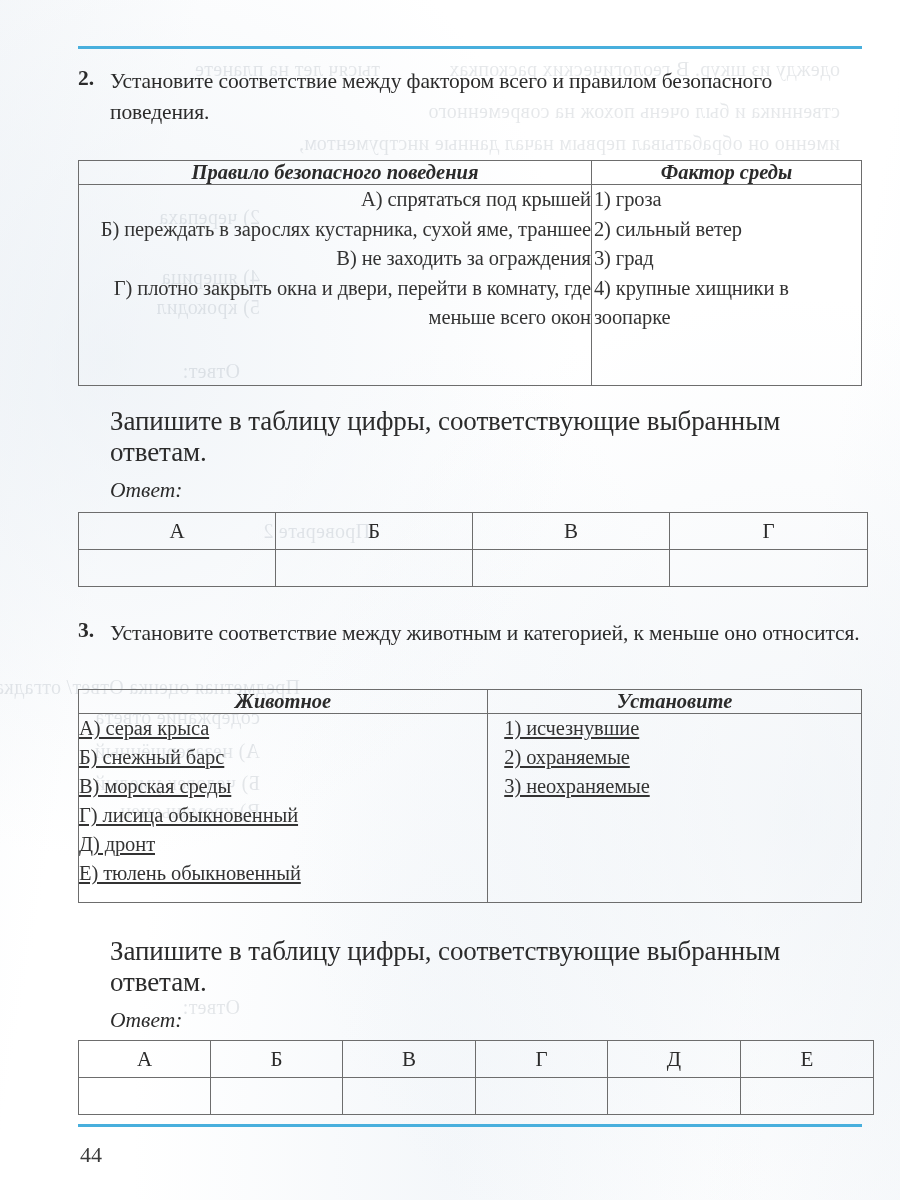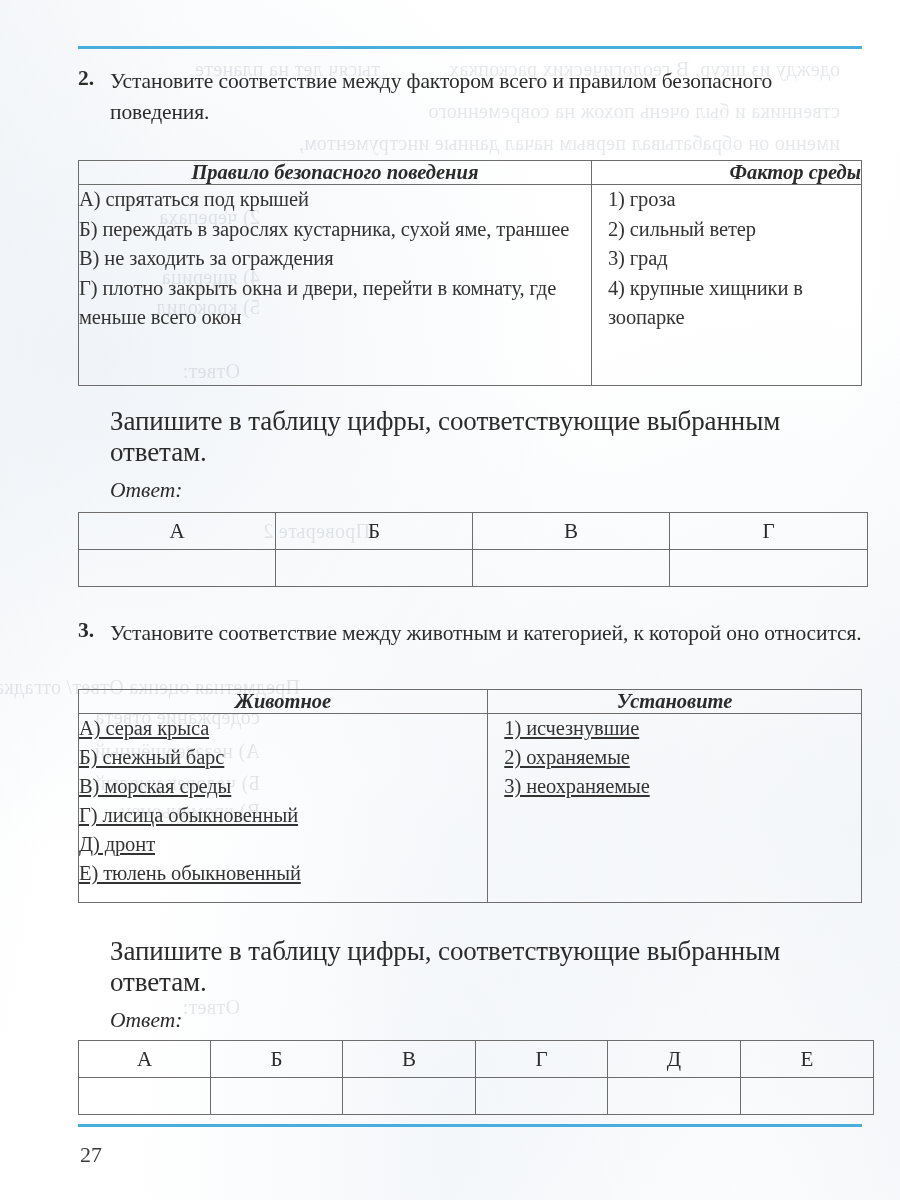--- a/index.html
+++ b/index.html
@@ -172,30 +172,30 @@
     <div style="position:relative;">
       <span class="q-num">2.</span>
       <div class="q-text">Установите соответствие между фактором всего и правилом безопасного поведения.</div>
     </div>
   </div>
 
   <table class="match" style="left:78px; top:160px; width:784px;">
     <tbody>
         <tr>
       <td class="th-cell" style="width:514px;">Правило безопасного поведения</td>
-      <td class="th-cell" style="width:270px;text-align:right;">Фактор среды</td>
-    </tr>
-    <tr>
-      <td class="items" style="height:200px;">
+      <td class="th-cell" style="width:270px;">Фактор среды</td>
+    </tr>
+    <tr>
+      <td class="items" style="height:200px;text-align:right;">
         <div class="item">А) спрятаться под крышей</div>
         <div class="item">Б) переждать в зарослях кустарника, сухой яме, траншее</div>
         <div class="item">В) не заходить за ограждения</div>
         <div class="item">Г) плотно закрыть окна и двери, перейти в комнату, где меньше всего окон</div>
       </td>
-      <td class="items" style="padding-left:16px;">
+      <td class="items" style="padding-left:2px;">
         <div class="item">1) гроза</div>
         <div class="item">2) сильный ветер</div>
         <div class="item">3) град</div>
         <div class="item">4) крупные хищники в зоопарке</div>
       </td>
     </tr>
   </tbody>
     </table>
 
   <div class="qblock" style="top:406px;">
@@ -219,21 +219,21 @@
       <td class="blank"></td>
       <td class="blank"></td>
       <td class="blank"></td>
     </tr>
   </tbody>
     </table>
 
   <div class="qblock" style="top:618px;">
     <div style="position:relative;">
       <span class="q-num">3.</span>
-      <div class="q-text">Установите соответствие между животным и категорией, к которой оно относится.</div>
+      <div class="q-text">Установите соответствие между животным и категорией, к меньше оно относится.</div>
     </div>
   </div>
 
   <table class="match" style="left:78px; top:689px; width:784px;">
     <tbody>
         <tr>
       <td class="th-cell" style="width:436px;">Животное</td>
       <td class="th-cell" style="width:396px;">Установите</td>
     </tr>
     <tr>
@@ -277,15 +277,15 @@
       <td class="blank"></td>
       <td class="blank"></td>
       <td class="blank"></td>
       <td class="blank"></td>
       <td class="blank"></td>
     </tr>
   </tbody>
     </table>
 
   <div class="rule-bottom"></div>
-  <div class="page-number">27</div>
+  <div class="page-number">44</div>
 
 </div>
 
 </body></html>

